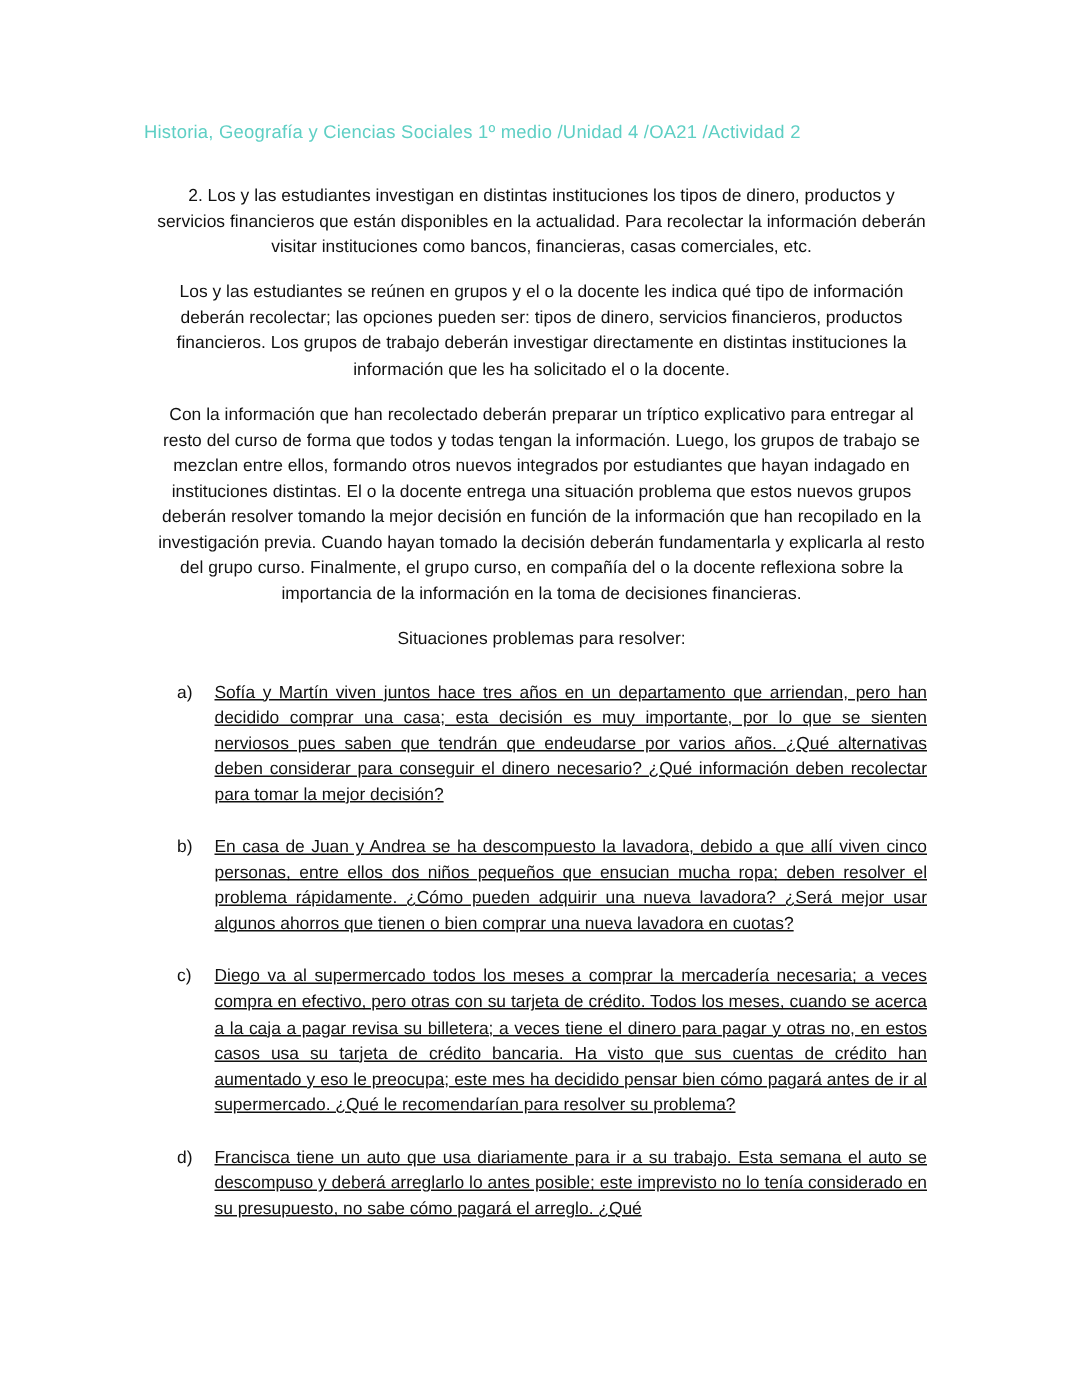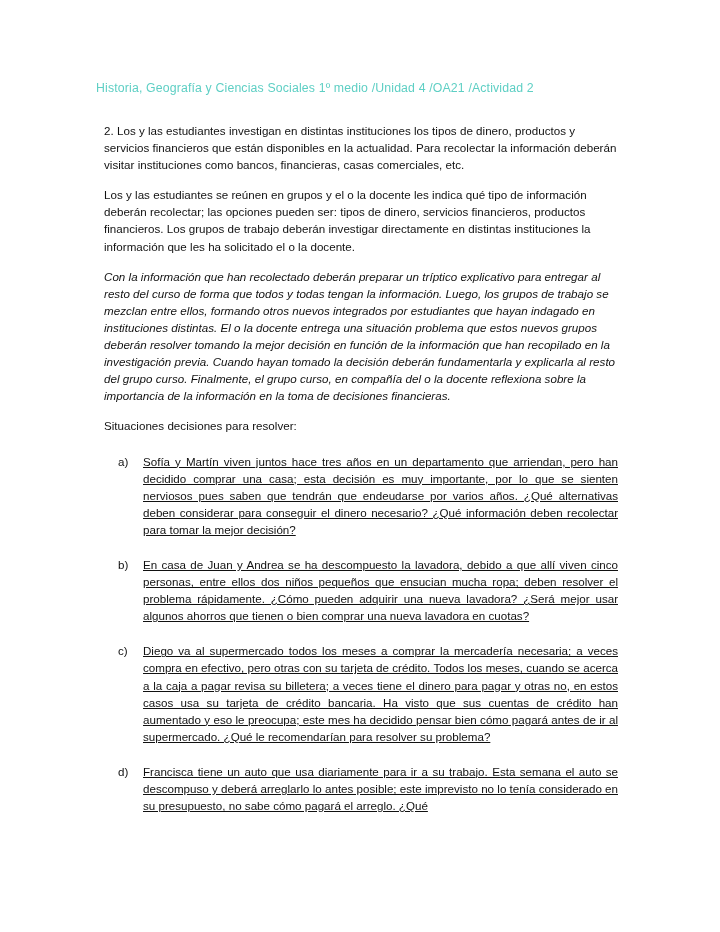--- a/index.html
+++ b/index.html
@@ -44,31 +44,30 @@
     left: 104px;
     top: 122px;
     width: 514px;
   }
 
   p.para {
     margin: 0 0 0 0;
     font-size: 11.6px;
     line-height: 17.1px;
     letter-spacing: 0.02px;
-    text-align: left;
+    text-align: center;
     color: #111111;
   }
 
   p.para + p.para {
     margin-top: 13px;
   }
 
   p.para.tight-follow {
     margin-top: 12px;
-    font-style: italic;
   }
 
   p.lead-in {
     margin-top: 13px;
   }
 
   
   ol.problem-list {
     list-style: none;
     margin: 18px 0 0 0;
@@ -114,21 +113,21 @@
   <div class="doc-header">Historia, Geografía y Ciencias Sociales 1º medio /Unidad 4 /OA21 /Actividad 2</div>
 
   <div class="content">
 
     <p class="para">2. Los y las estudiantes investigan en distintas instituciones los tipos de dinero, productos y servicios financieros que están disponibles en la actualidad. Para recolectar la información deberán visitar instituciones como bancos, financieras, casas comerciales, etc.</p>
 
     <p class="para">Los y las estudiantes se reúnen en grupos y el o la docente les indica qué tipo de información deberán recolectar; las opciones pueden ser: tipos de dinero, servicios financieros, productos financieros. Los grupos de trabajo deberán investigar directamente en distintas instituciones la información que les ha solicitado el o la docente.</p>
 
     <p class="para tight-follow">Con la información que han recolectado deberán preparar un tríptico explicativo para entregar al resto del curso de forma que todos y todas tengan la información. Luego, los grupos de trabajo se mezclan entre ellos, formando otros nuevos integrados por estudiantes que hayan indagado en instituciones distintas. El o la docente entrega una situación problema que estos nuevos grupos deberán resolver tomando la mejor decisión en función de la información que han recopilado en la investigación previa. Cuando hayan tomado la decisión deberán fundamentarla y explicarla al resto del grupo curso. Finalmente, el grupo curso, en compañía del o la docente reflexiona sobre la importancia de la información en la toma de decisiones financieras.</p>
 
-    <p class="para lead-in">Situaciones decisiones para resolver:</p>
+    <p class="para lead-in">Situaciones problemas para resolver:</p>
 
     <ol class="problem-list">
 
       <li>
         <span class="marker">a)</span>
         <span class="item-text">Sofía y Martín viven juntos hace tres años en un departamento que arriendan, pero han decidido comprar una casa; esta decisión es muy importante, por lo que se sienten nerviosos pues saben que tendrán que endeudarse por varios años. ¿Qué alternativas deben considerar para conseguir el dinero necesario? ¿Qué información deben recolectar para tomar la mejor decisión?</span>
       </li>
 
       <li>
         <span class="marker">b)</span>

